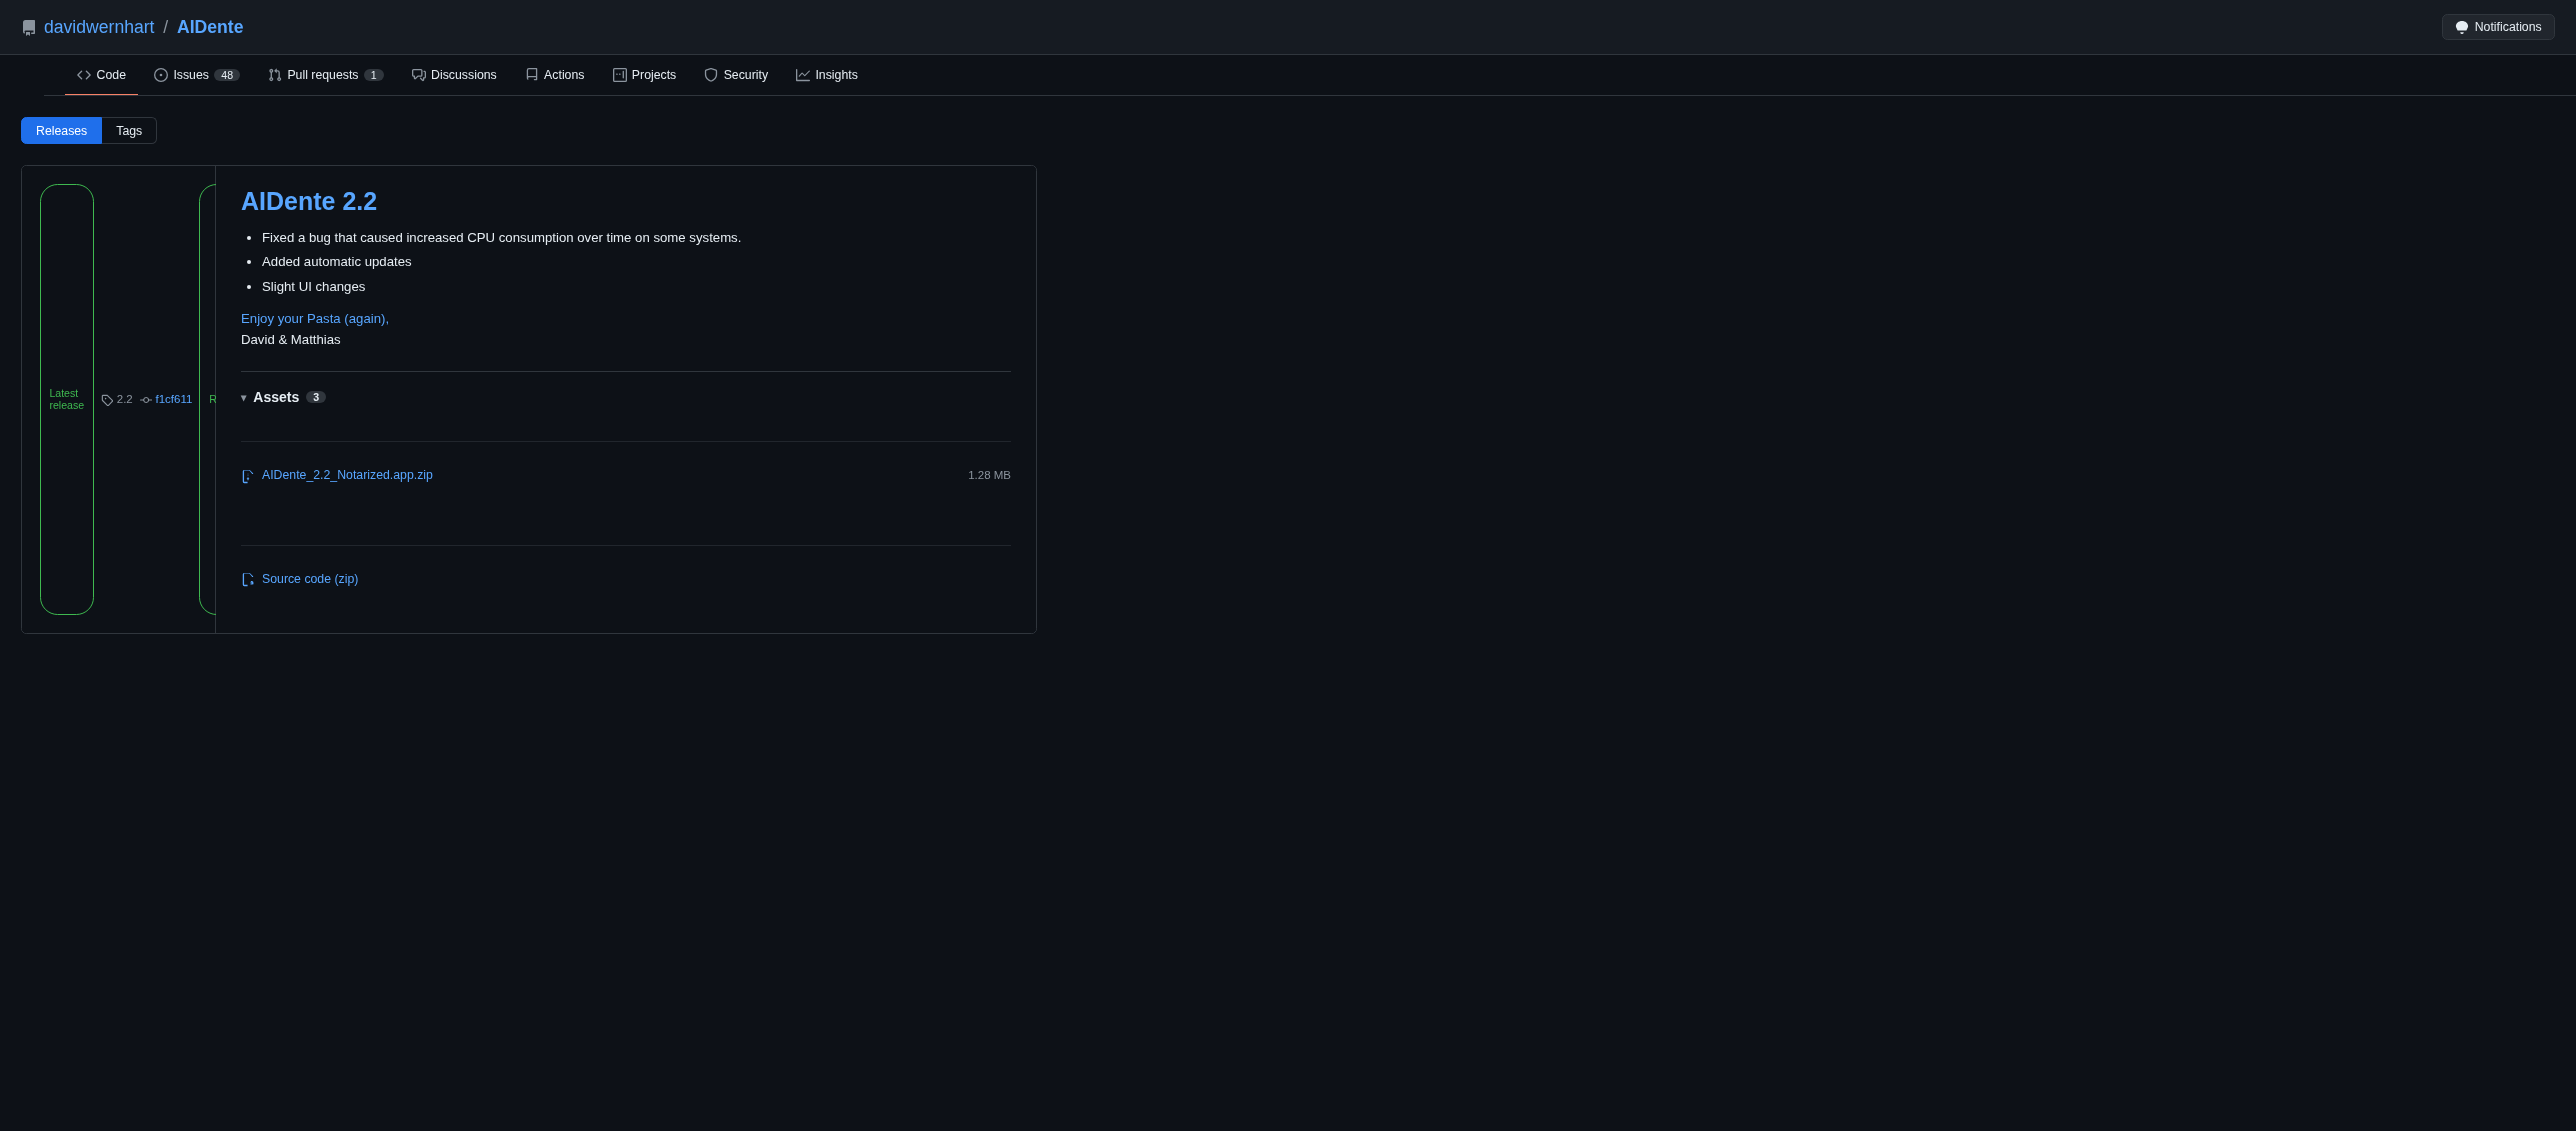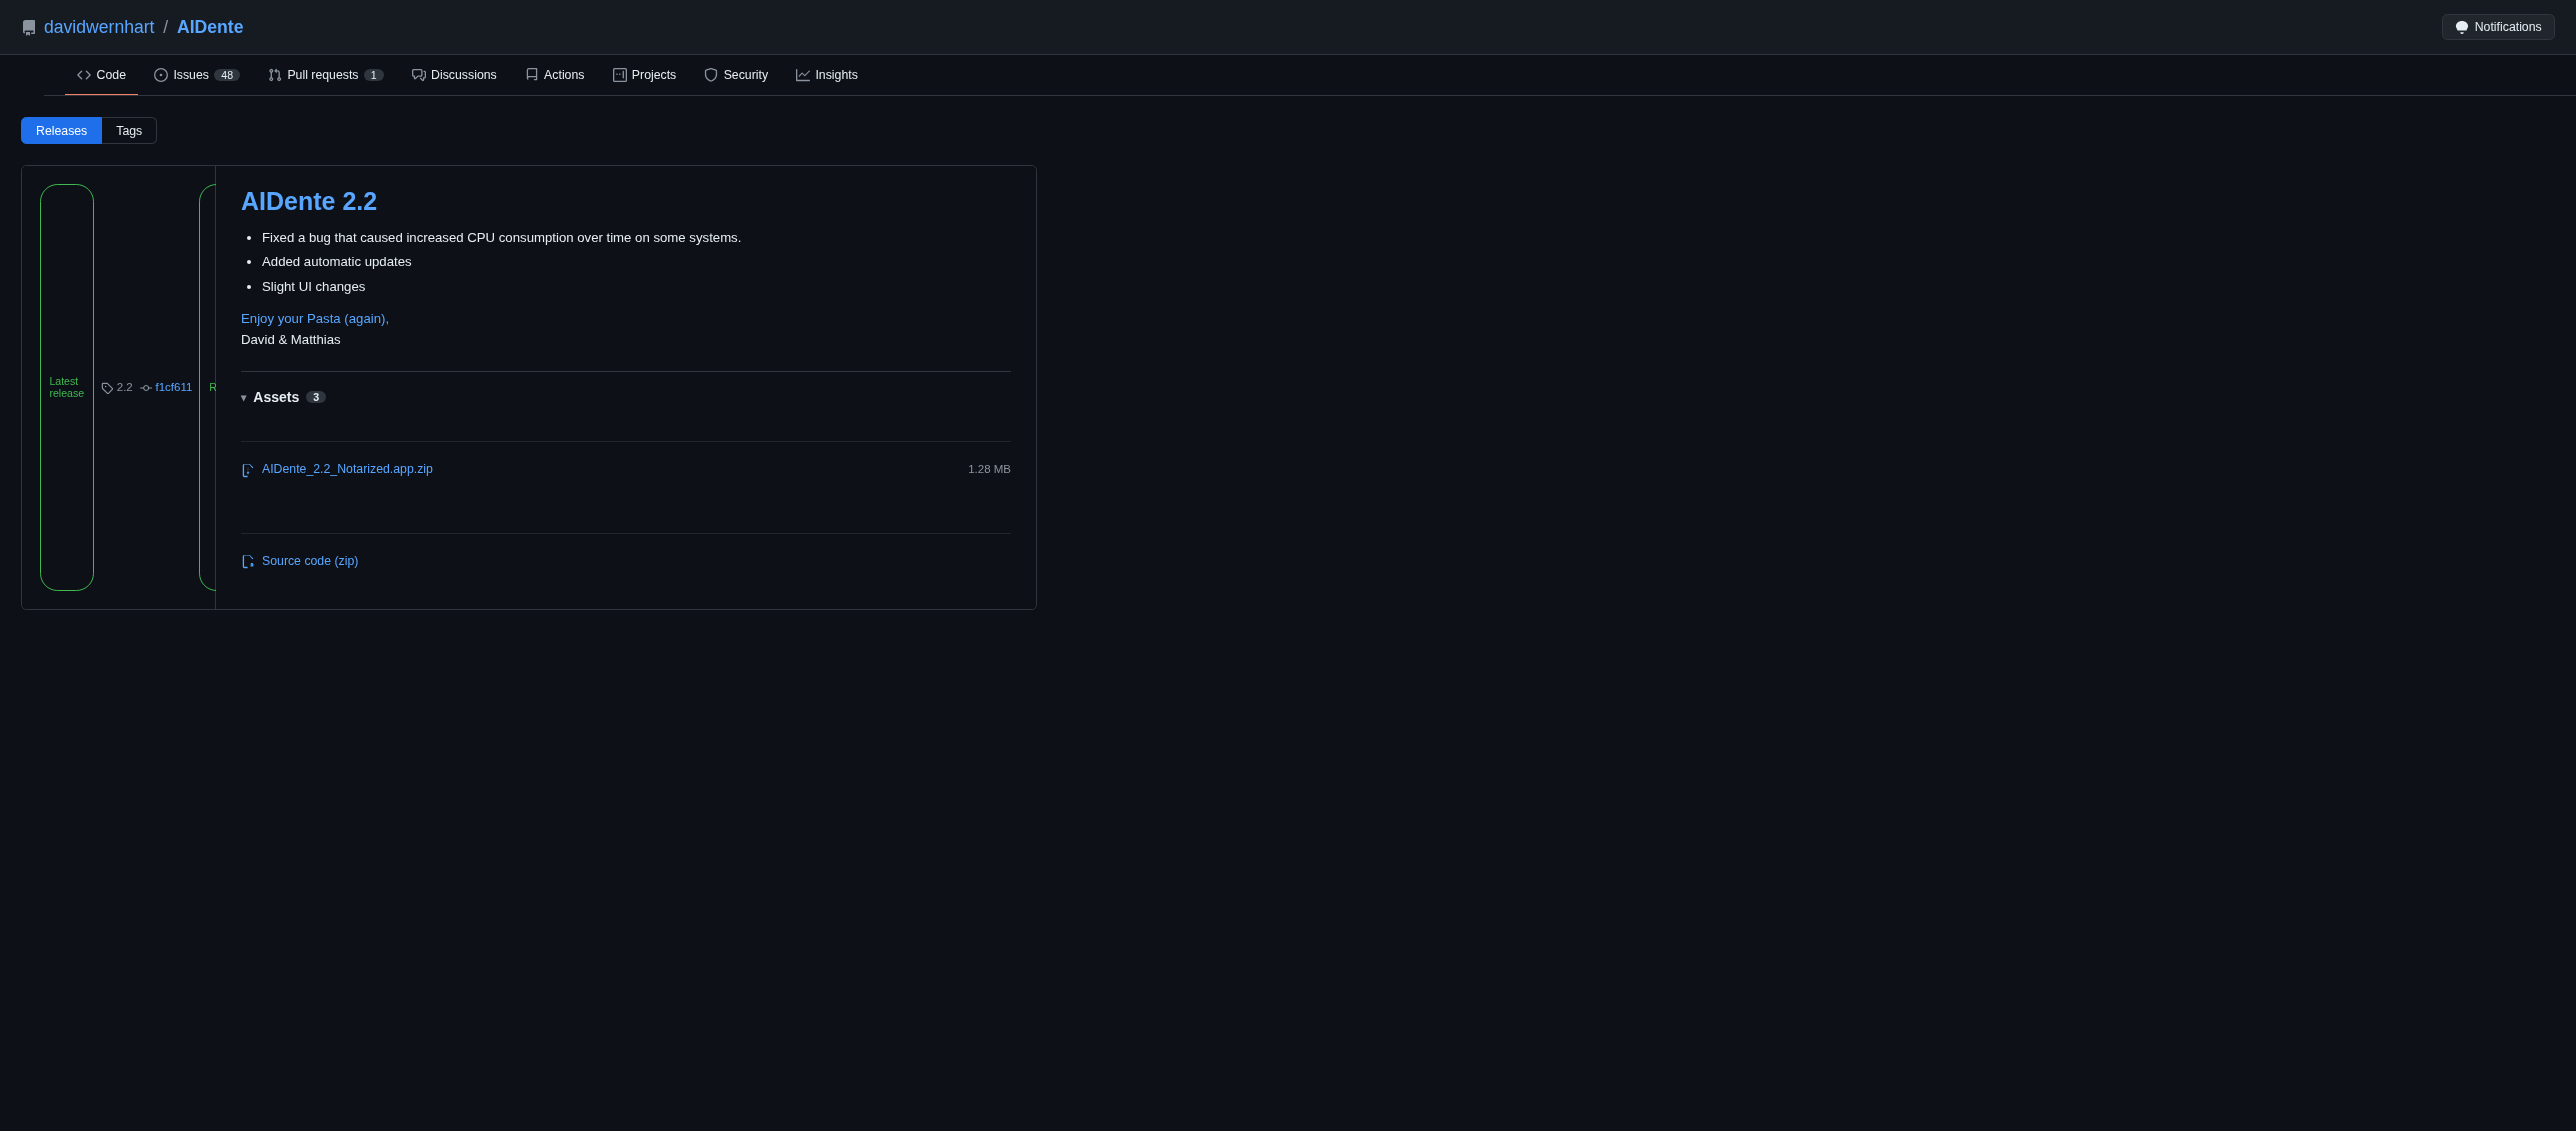--- a/index.html
+++ b/index.html
@@ -269,21 +269,21 @@
       color: #e6edf3;
     }
     .assets-chevron {
       color: #8b949e;
       font-size: 10.6px;
     }
     .asset-row {
       display: flex;
       align-items: center;
       justify-content: space-between;
-      padding: 19px 0;
+      padding: 25px 0;
       border-top: 0.9px solid #21262d;
       margin-top: 36px;
     }
     .asset-row:first-child { border-top: none; }
     .asset-left {
       display: flex;
       align-items: center;
       gap: 7px;
     }
     .asset-icon { color: #58a6ff; font-size: 14px; }

